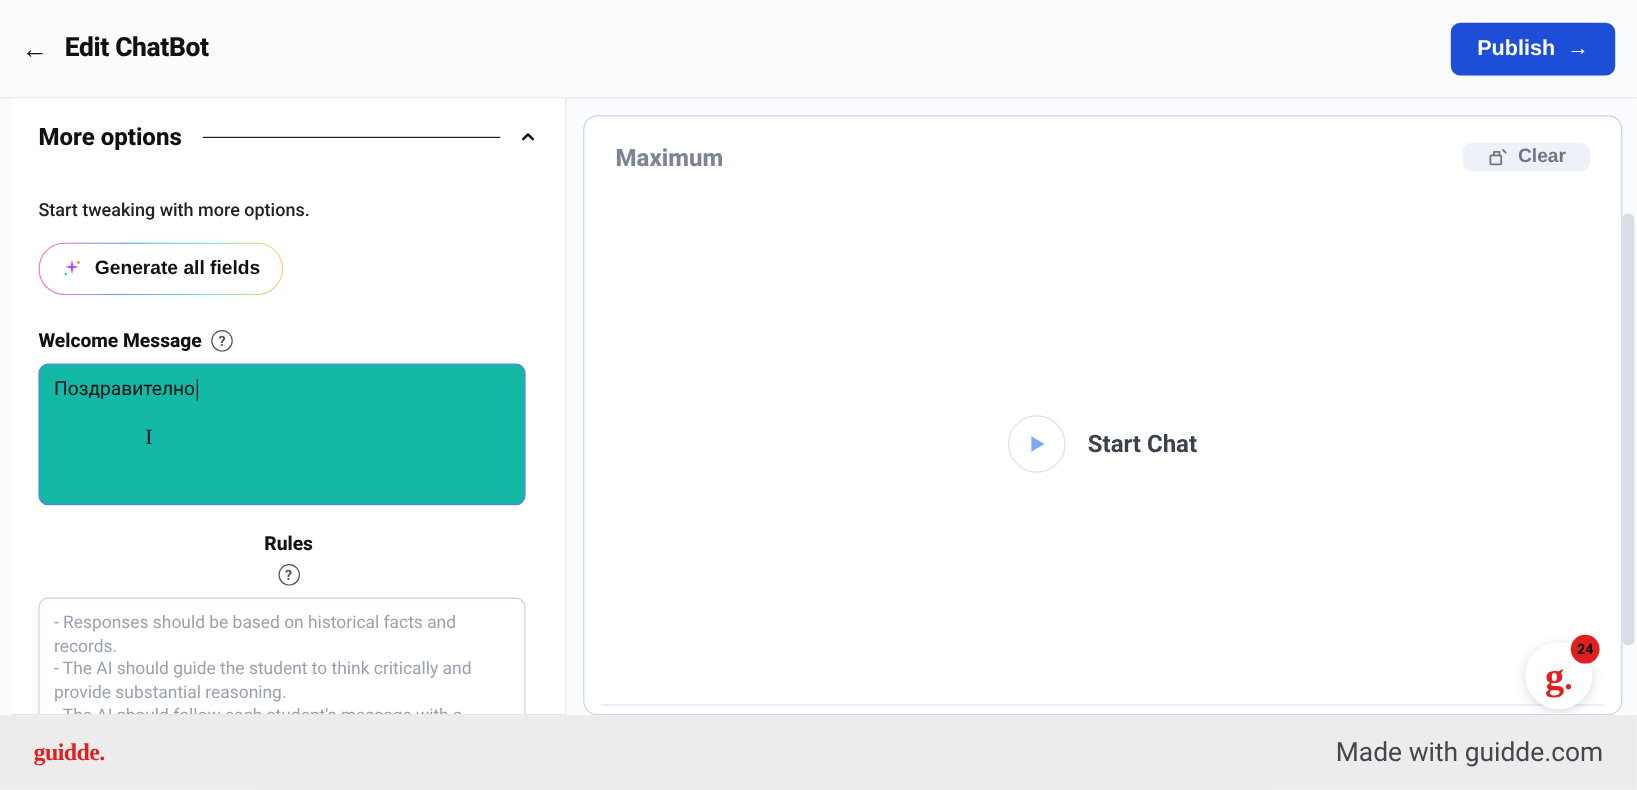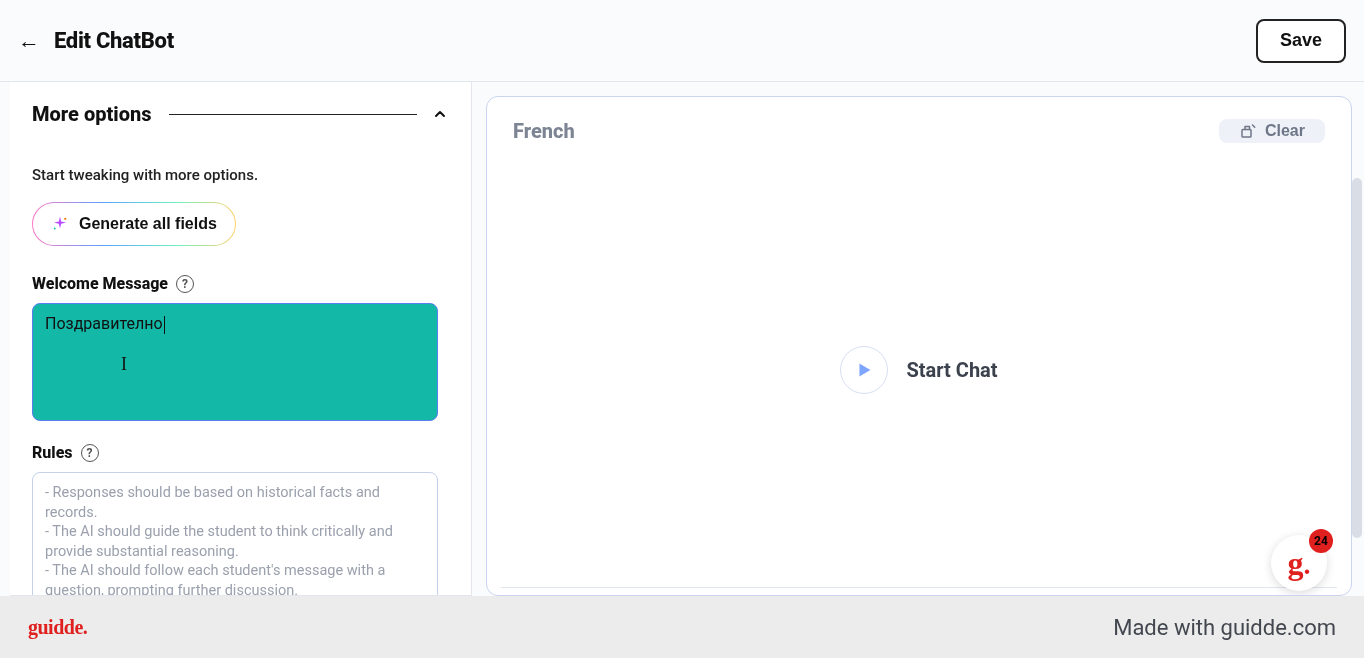--- a/index.html
+++ b/index.html
@@ -286,22 +286,23 @@
 </style>
 </head>
 <body>
 
 <div class="header">
   <div class="header-left">
     <span class="back-arrow">←</span>
     <span class="header-title">Edit ChatBot</span>
   </div>
   <div class="header-actions">
-    <button class="btn btn-outline">
-      <span>Save</span>
+    <button class="btn btn-primary">
+      <span>Publish</span>
+      <span class="arrow">→</span>
     </button>
   </div>
 </div>
 
 <div class="main">
 
   <div class="left-panel">
 
     <div class="section-head">
       <span class="section-title">More options</span>
@@ -330,37 +331,37 @@
       <span class="field-label">Welcome Message</span>
       <span class="help-icon">?</span>
     </div>
 
     <div class="textarea-wrap">
       <span class="textarea-content">Поздравително</span><span class="text-cursor"></span>
       <span class="ibeam-overlay">I</span>
     </div>
 
 
-    <div class="field-label-row" style="margin-top:22px;">
+    <div class="field-label-row" style="margin-top:22px;flex-direction:column;">
       <span class="field-label">Rules</span>
       <span class="help-icon">?</span>
     </div>
 
     <div class="rules-box">
       <div class="rules-text">- Responses should be based on historical facts and records.
 - The AI should guide the student to think critically and provide substantial reasoning.
 - The AI should follow each student's message with a question, prompting further discussion.
 - The conversation should be conducted in French.</div>
     </div>
 
   </div>
 
   <div class="right-panel">
     <div class="preview-header">
-      <span class="preview-title">French</span>
+      <span class="preview-title">Maximum</span>
       <button class="clear-btn">
         <span class="clear-icon">
           <svg viewBox="0 0 24 24" fill="none" stroke="#6f7688" stroke-width="2" stroke-linecap="round" stroke-linejoin="round">
             <rect x="4" y="10" width="12" height="10" rx="1"></rect>
             <path d="M8 10 V6 h6 v4"></path>
             <path d="M18 4 l3 3"></path>
           </svg>
         </span>
         <span>Clear</span>
       </button>

